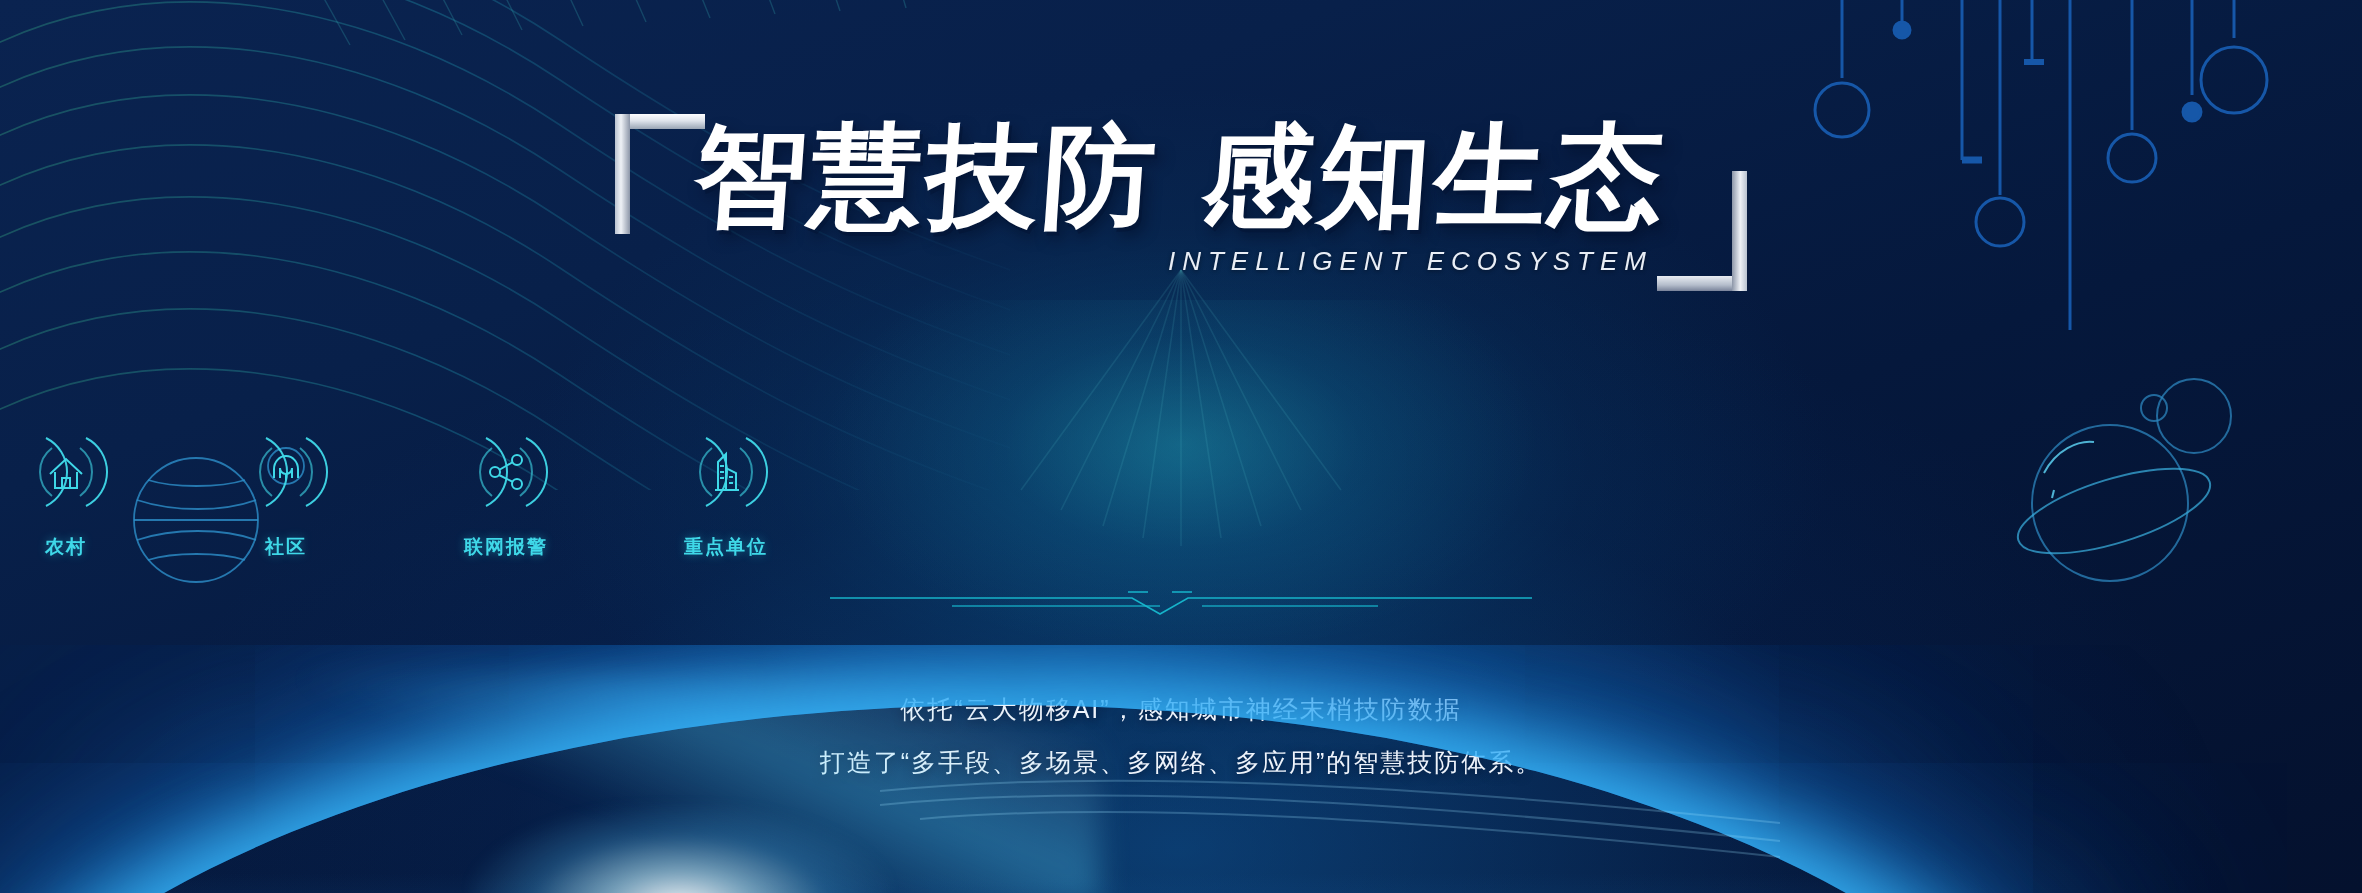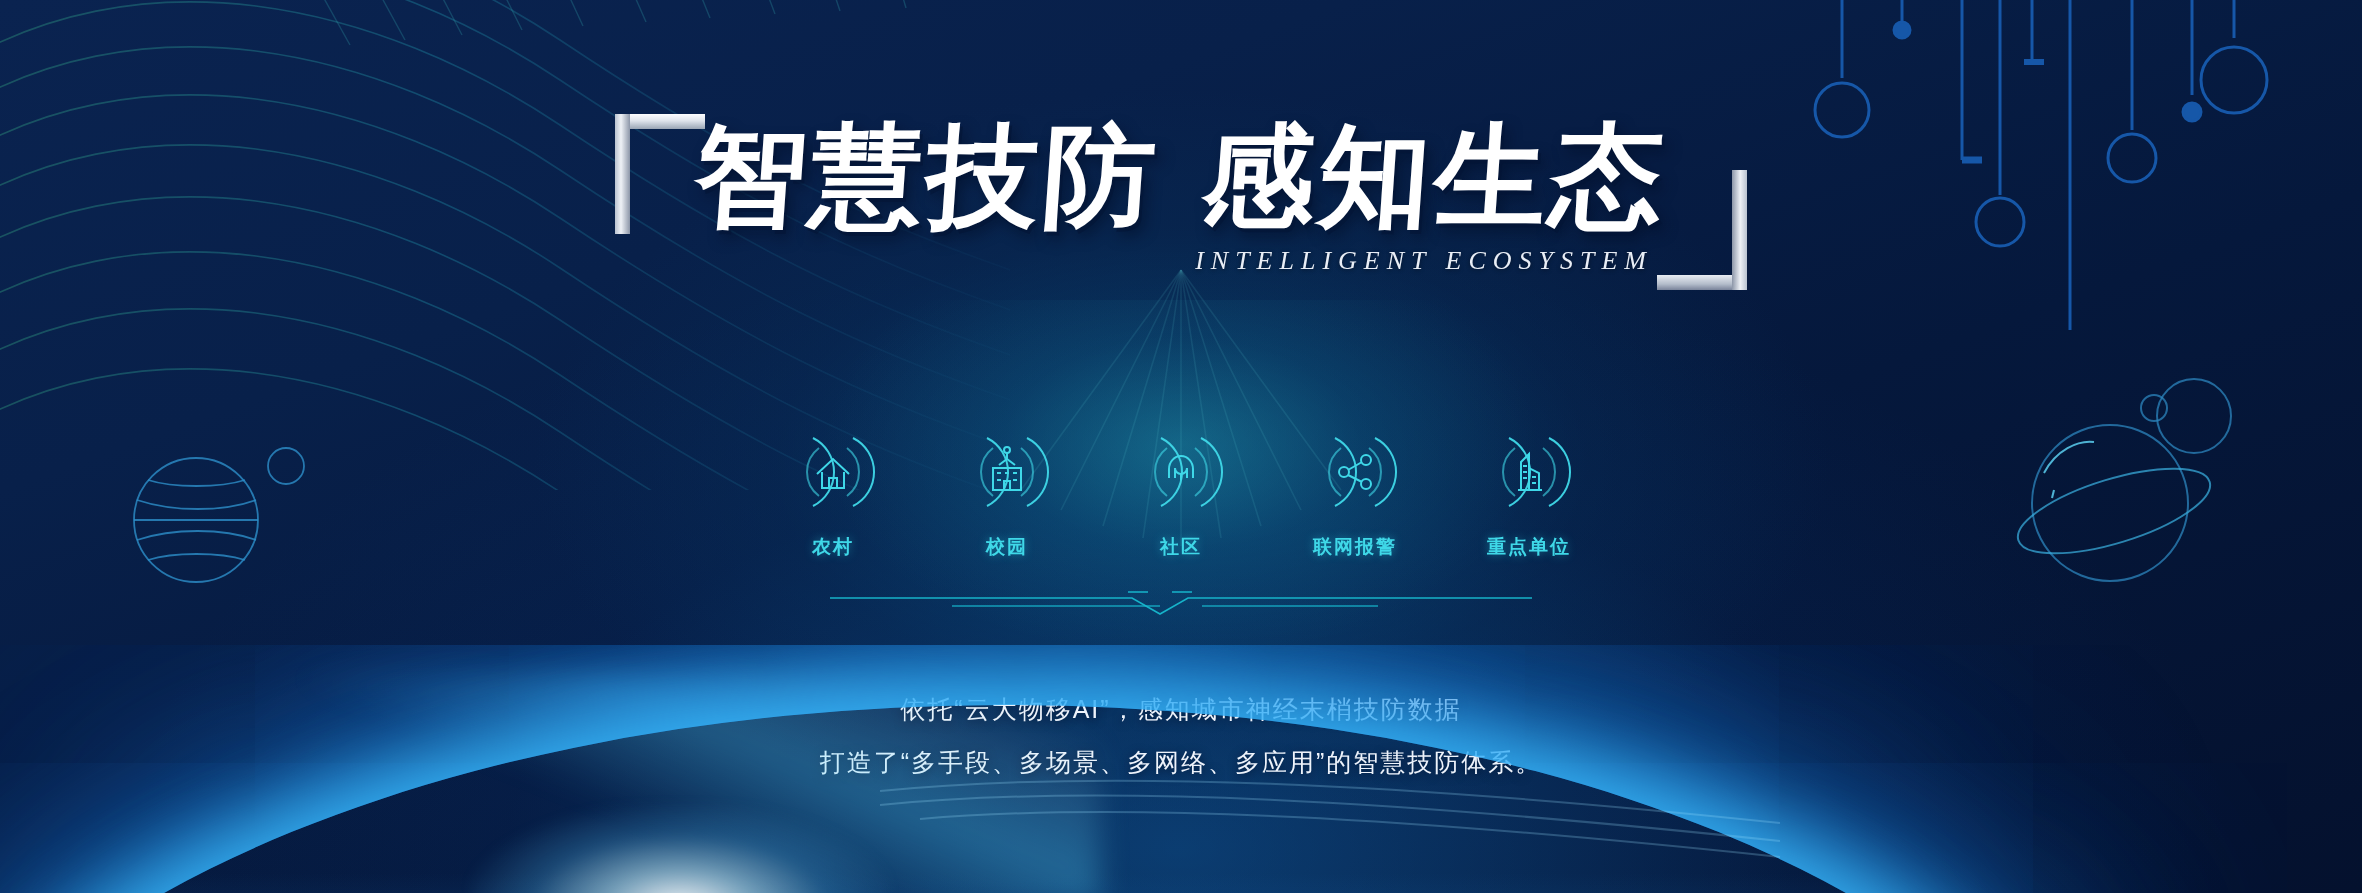--- a/index.html
+++ b/index.html
@@ -157,39 +157,38 @@
     white-space: nowrap;
     transform: skewX(-4deg);
     text-shadow:
       3px 4px 0 rgba(4,20,52,0.55),
       6px 8px 14px rgba(2,12,36,0.55);
   }
   .main-title .gap { display: inline-block; width: 44px; }
 
   .sub-en {
     margin-top: 10px;
-    font-family: Liberation Serif, serif;
+    font-family: Liberation Sans, sans-serif;
     font-style: italic;
     font-size: 26px;
     font-weight: 400;
     letter-spacing: 7px;
     color: #e9eef6;
     text-align: right;
     padding-right: 14px;
     white-space: nowrap;
     text-shadow: 0 1px 4px rgba(0,0,0,.45);
   }
 
   
   .icon-row {
     position: absolute;
     left: 0; right: 0; top: 428px;
     display: flex;
-    justify-content: center;
-    gap: 42px;
+    gap: 88px;
   }
   .icon-item {
     width: 132px;
     text-align: center;
     cursor: pointer;
   }
   .icon-ring {
     width: 88px; height: 88px;
     margin: 0 auto;
   }
@@ -349,37 +348,20 @@
           <path d="M30,20 A30,30 0 0 0 30,68" stroke-opacity=".6"></path>
           <path d="M58,20 A30,30 0 0 1 58,68" stroke-opacity=".6"></path>
           <path d="M28,46 L44,31 L60,46"></path>
           <path d="M33,44 L33,60 L55,60 L55,44"></path>
           <path d="M40,60 L40,50 L48,50 L48,60"></path>
         </g>
       </svg>
       <div class="icon-label">农村</div>
     </div>
 
-    <div class="icon-item">
-      <svg class="icon-ring" viewBox="0 0 88 88">
-        <g fill="none" stroke="#3fd8e8" stroke-width="2">
-          <path d="M24,10 A38,38 0 0 1 24,78" stroke-opacity=".95"></path>
-          <path d="M64,10 A38,38 0 0 1 64,78" stroke-opacity=".95"></path>
-          <path d="M30,20 A30,30 0 0 0 30,68" stroke-opacity=".6"></path>
-          <path d="M58,20 A30,30 0 0 1 58,68" stroke-opacity=".6"></path>
-          <circle cx="44" cy="22" r="3"></circle>
-          <path d="M44,25 L44,31"></path>
-          <path d="M36,37 L44,31 L52,37"></path>
-          <path d="M30,62 L30,40 L58,40 L58,62 Z"></path>
-          <path d="M34,45 h4 M42,45 h4 M50,45 h4 M34,52 h4 M50,52 h4"></path>
-          <path d="M41,62 L41,53 L47,53 L47,62"></path>
-        </g>
-      </svg>
-      <div class="icon-label">校园</div>
-    </div>
 
     <div class="icon-item">
       <svg class="icon-ring" viewBox="0 0 88 88">
         <g fill="none" stroke="#3fd8e8" stroke-width="2">
           <path d="M24,10 A38,38 0 0 1 24,78" stroke-opacity=".95"></path>
           <path d="M64,10 A38,38 0 0 1 64,78" stroke-opacity=".95"></path>
           <path d="M30,20 A30,30 0 0 0 30,68" stroke-opacity=".6"></path>
           <path d="M58,20 A30,30 0 0 1 58,68" stroke-opacity=".6"></path>
           <path d="M44,28 A12,13 0 0 1 56,41 L56,50"></path>
           <path d="M44,28 A12,13 0 0 0 32,41 L32,50"></path>

